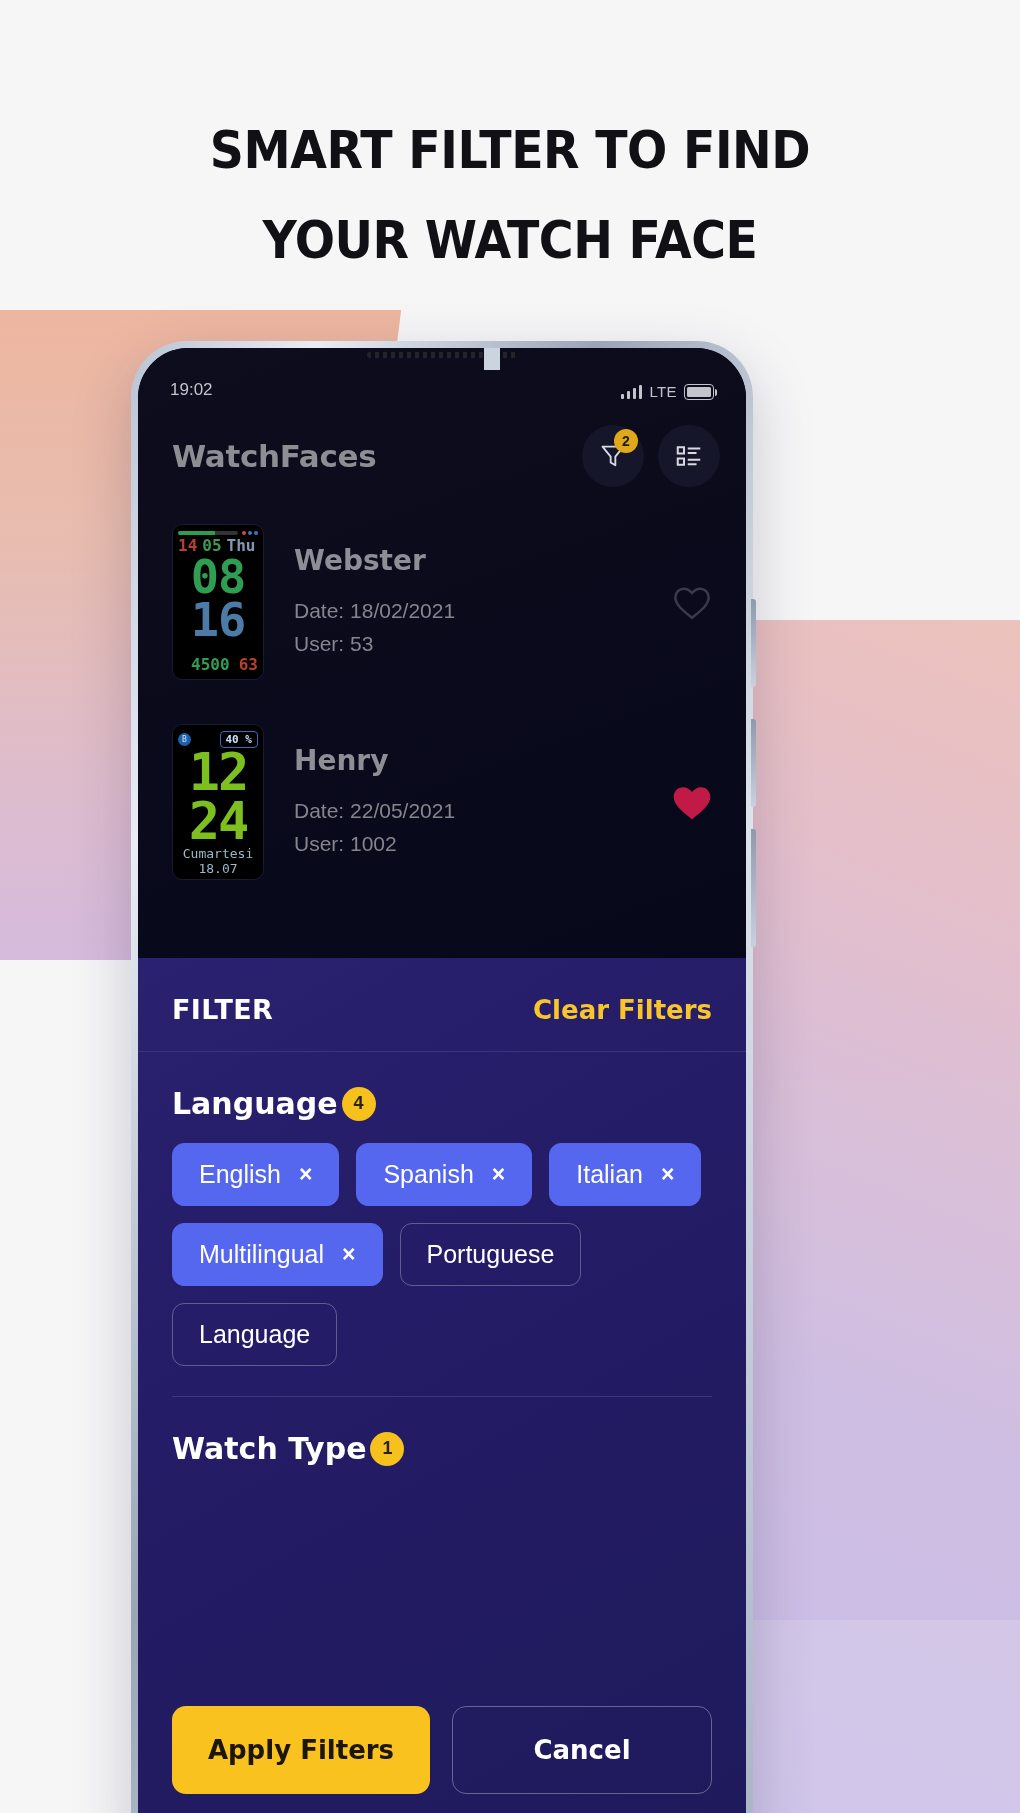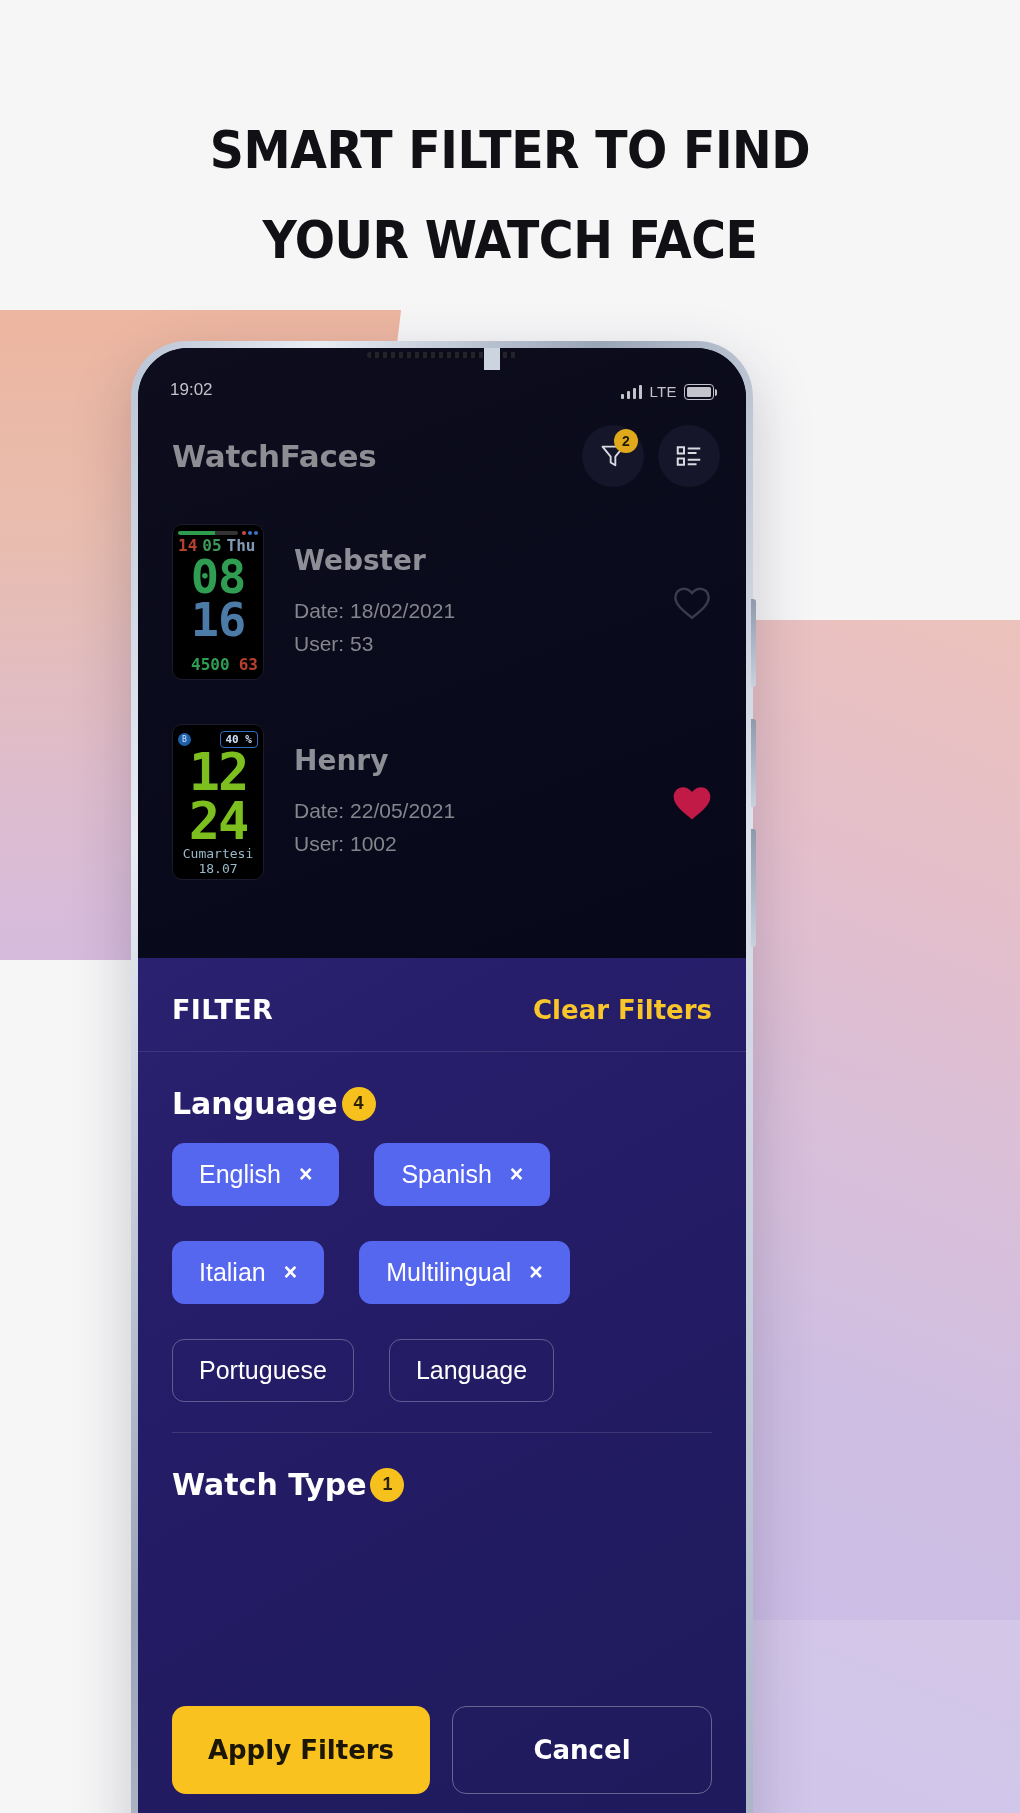--- a/index.html
+++ b/index.html
@@ -280,21 +280,21 @@
   .group-title {
     font-family:"DejaVu Sans", sans-serif;
     font-size:30px; font-weight:bold; color:#fff;
   }
   .count-badge {
     width:34px; height:34px; border-radius:50%;
     background:#f6c11d; color:#2b2206;
     font-size:18px; font-weight:bold;
     display:flex; align-items:center; justify-content:center;
   }
-  .chips { display:flex; flex-wrap:wrap; gap:35px;align-items:flex-end; }
+  .chips { display:flex; flex-wrap:wrap; gap:17px;align-items:flex-end; }
   .chip {
     display:flex; align-items:center; gap:18px;
     padding:16px 26px;
     border-radius:12px;
     font-size:25px;
     color:#fff;
     border:1px solid rgba(255,255,255,.28);
   }
   .chip.selected {
     background:#5566ef;

